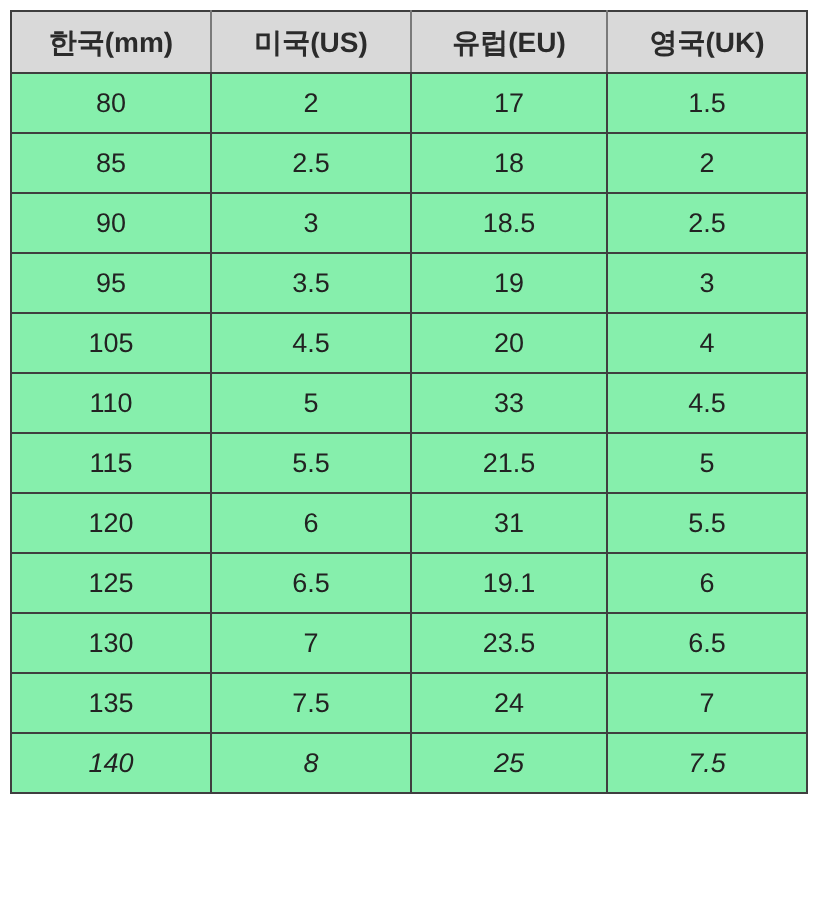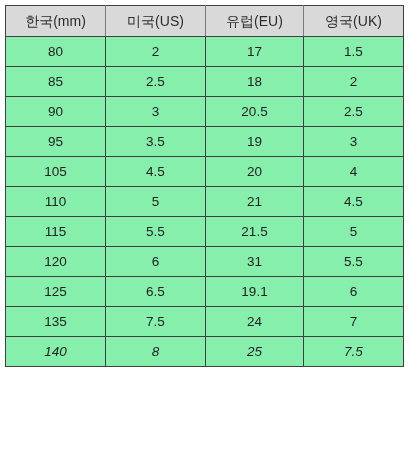--- a/index.html
+++ b/index.html
@@ -25,21 +25,21 @@
     border: 1px solid #3f3f3f;
   }
   table.size-table col.c0 { width: 100px; }
   table.size-table col.c1 { width: 100px; }
   table.size-table col.c2 { width: 98px; }
   table.size-table col.c3 { width: 100px; }
 
   table.size-table thead th {
     background: #d9d9d9;
     color: #2b2b2b;
-    font-weight: normal;
+    font-weight: bold;
     font-size: 14px;
     height: 30px;
     line-height: 30px;
     padding: 0;
     text-align: center;
     border-right: 1px solid #7a7a7a;
     border-bottom: 1px solid #3f3f3f;
     white-space: nowrap;
   }
   table.size-table thead th:last-child {
@@ -94,39 +94,39 @@
       </tr>
       <tr>
         <td>85</td>
         <td>2.5</td>
         <td>18</td>
         <td>2</td>
       </tr>
       <tr>
         <td>90</td>
         <td>3</td>
-        <td>20.5</td>
+        <td>18.5</td>
         <td>2.5</td>
       </tr>
       <tr>
         <td>95</td>
         <td>3.5</td>
         <td>19</td>
         <td>3</td>
       </tr>
       <tr>
         <td>105</td>
         <td>4.5</td>
         <td>20</td>
         <td>4</td>
       </tr>
       <tr>
         <td>110</td>
         <td>5</td>
-        <td>21</td>
+        <td>33</td>
         <td>4.5</td>
       </tr>
       <tr>
         <td>115</td>
         <td>5.5</td>
         <td>21.5</td>
         <td>5</td>
       </tr>
       <tr>
         <td>120</td>
@@ -134,20 +134,26 @@
         <td>31</td>
         <td>5.5</td>
       </tr>
       <tr>
         <td>125</td>
         <td>6.5</td>
         <td>19.1</td>
         <td>6</td>
       </tr>
       <tr>
+        <td>130</td>
+        <td>7</td>
+        <td>23.5</td>
+        <td>6.5</td>
+      </tr>
+      <tr>
         <td>135</td>
         <td>7.5</td>
         <td>24</td>
         <td>7</td>
       </tr>
       <tr>
         <td>140</td>
         <td>8</td>
         <td>25</td>
         <td>7.5</td>

